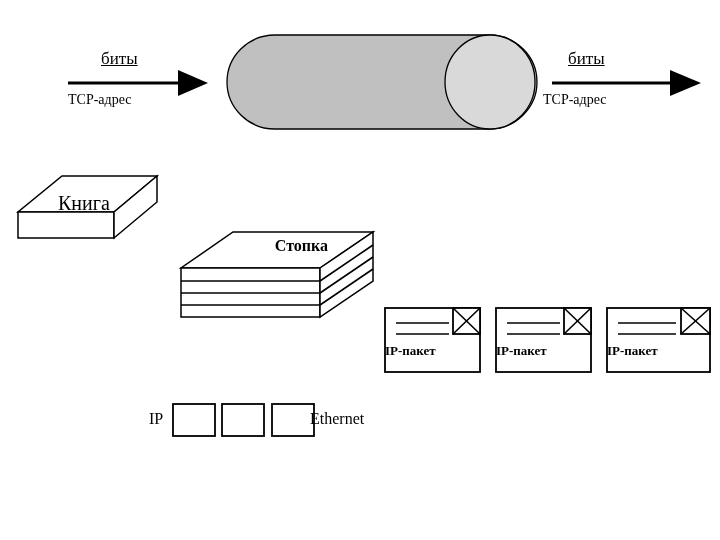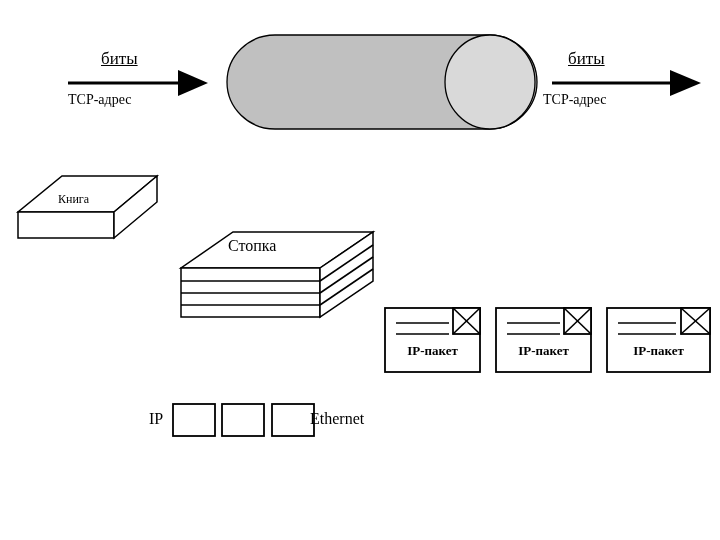--- a/index.html
+++ b/index.html
@@ -16,31 +16,30 @@
     overflow: hidden;
   }
   .lbl {
     position: absolute;
     color: #000000;
     white-space: nowrap;
     line-height: 1;
   }
   .lbl-bits { font-size: 17px; text-decoration: underline; }
   .lbl-tcp  { font-size: 14px; }
-  .lbl-book { font-size: 12px; }
+  .lbl-book { font-size: 20px; }
   .lbl-stack {
     font-size: 16px;
-    font-weight: normal;
-    text-align: left;
+    font-weight: bold;
+    text-align: right;
     line-height: 19px;
   }
   .lbl-pkt {
     font-size: 13px;
     font-weight: bold;
-    text-align: center;
   }
   .lbl-ip { font-size: 16px; }
   .lbl-eth { font-size: 16px; }
 
   .svg-layer {
     position: absolute;
     left: 0;
     top: 0;
     width: 720px;
     height: 540px;

